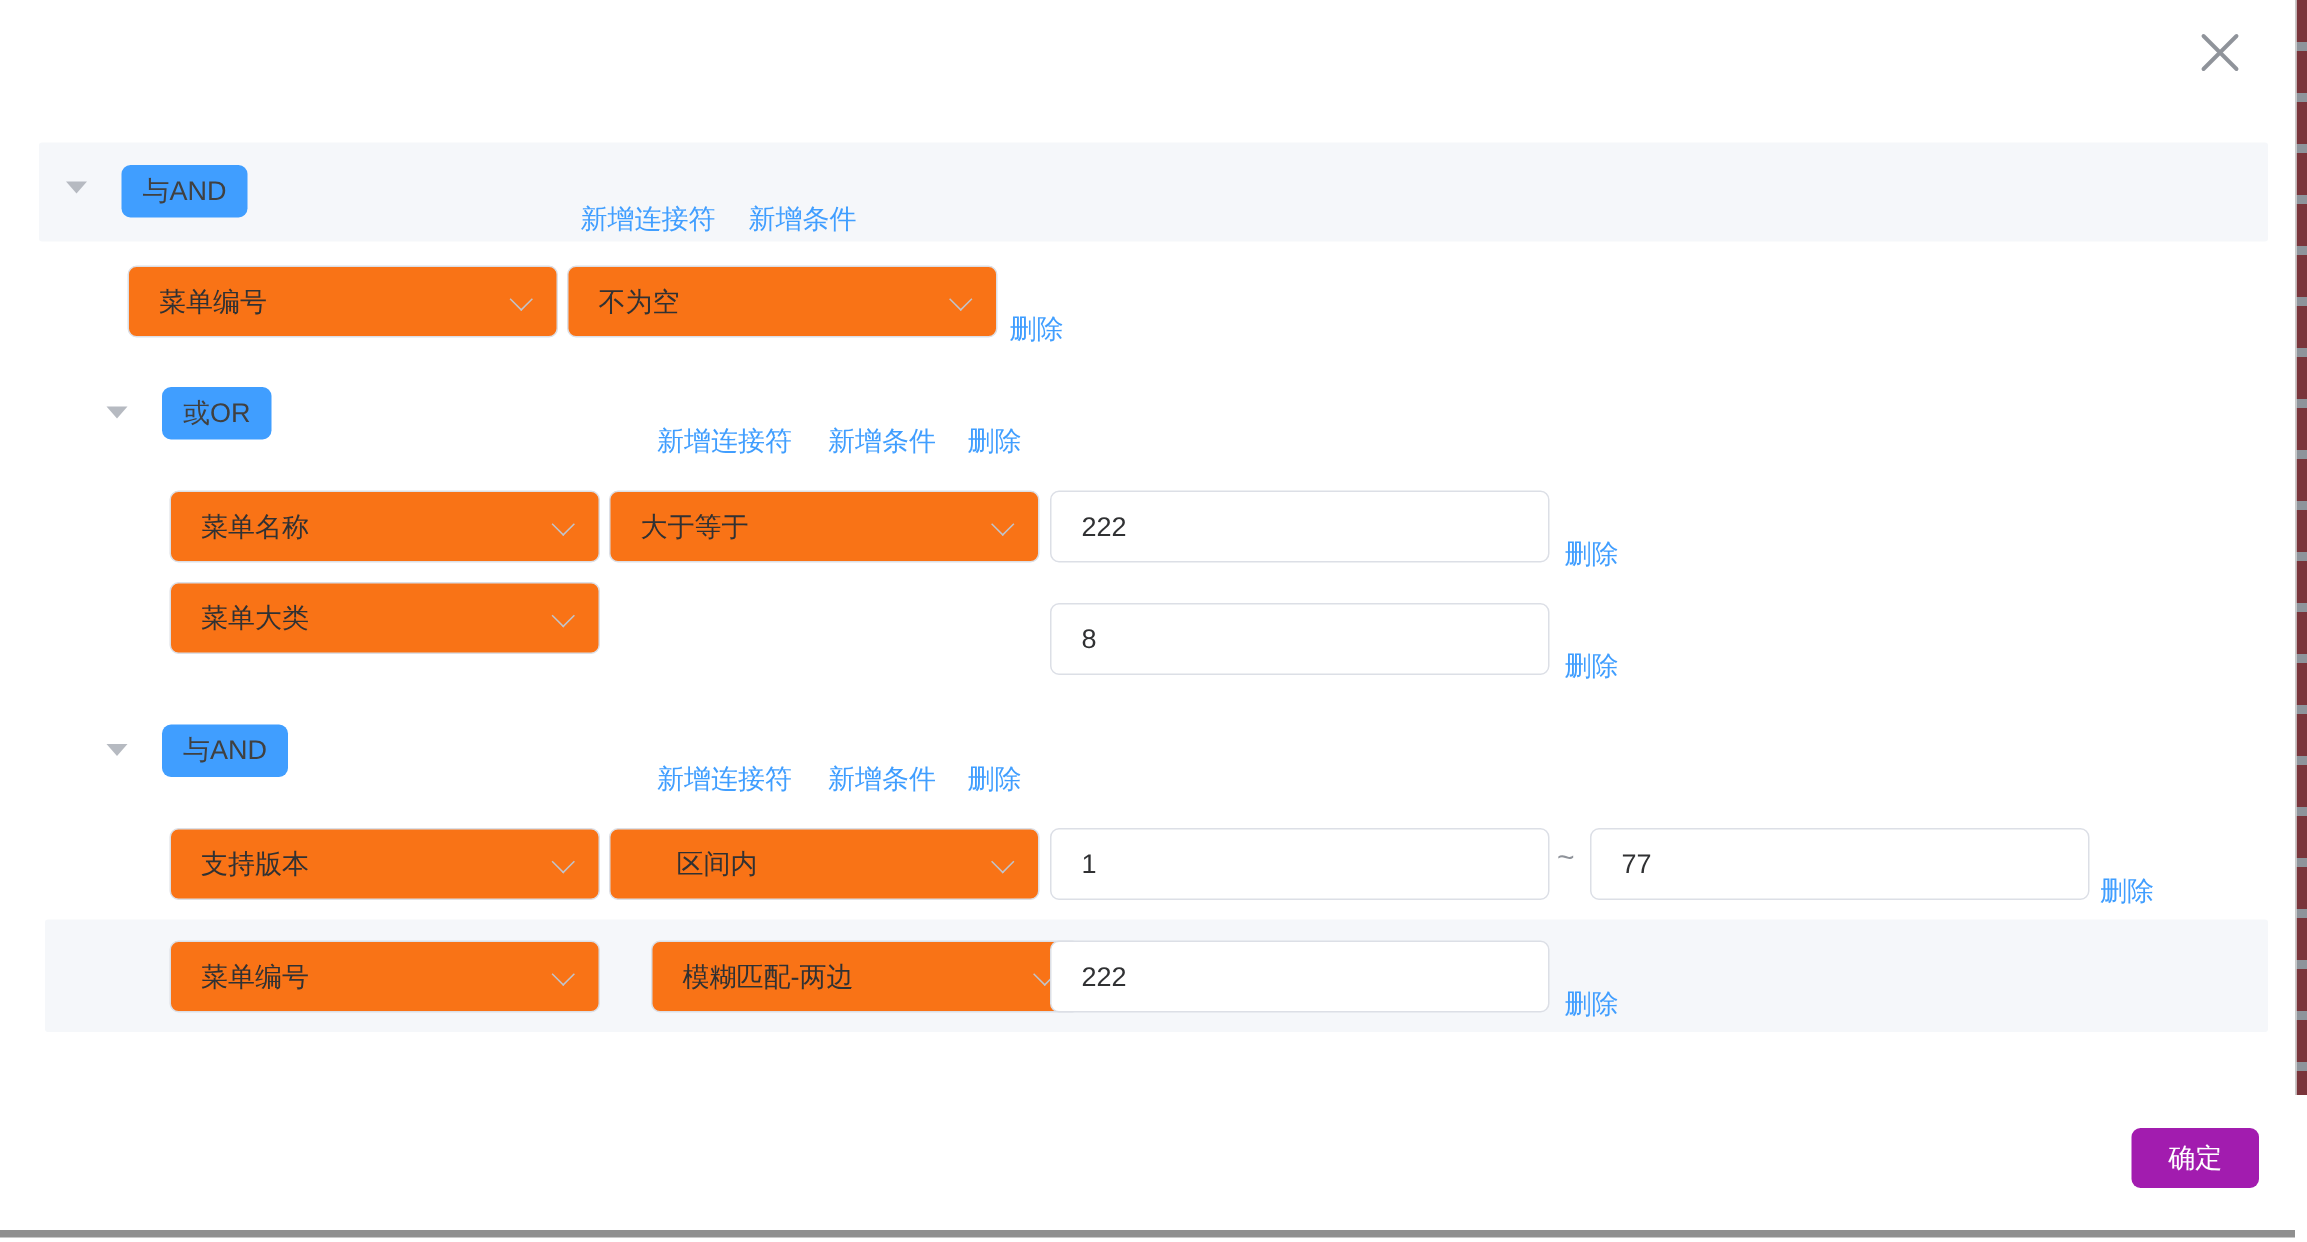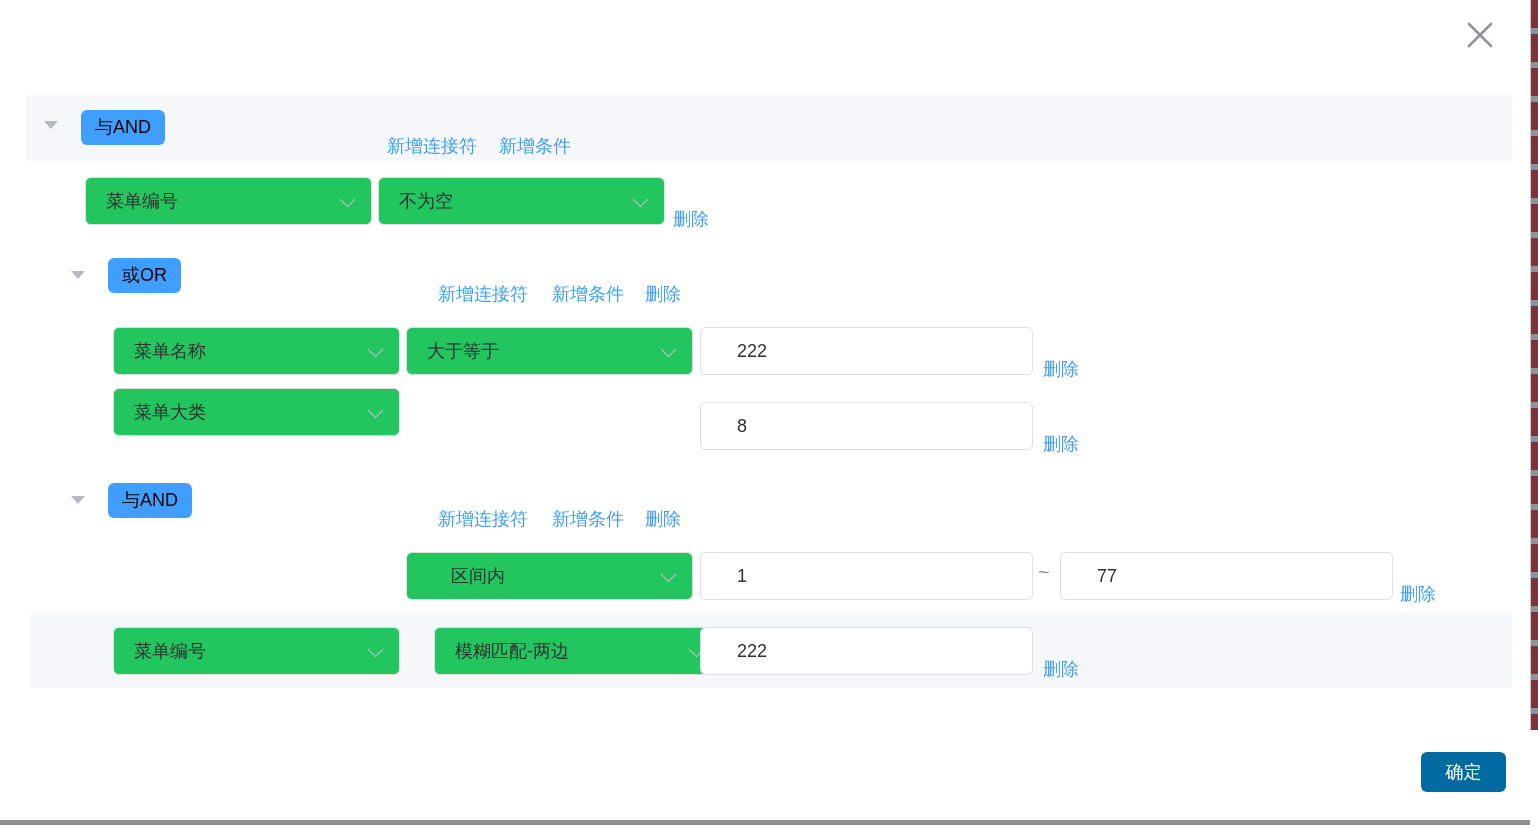--- a/index.html
+++ b/index.html
@@ -19,50 +19,50 @@
   
   .tri{position:absolute;width:0;height:0;cursor:pointer;
        border-left:7px solid transparent;border-right:7px solid transparent;
        border-top:8px solid #b6bac1;}
   .tri-1{left:44px;top:121px;}
   .tri-2{left:71px;top:271px;}
   .tri-3{left:71px;top:496px;}
 
   
   .badge{position:absolute;height:35px;line-height:35px;padding:0 14px;
-         background:#409eff;color:#000000;font-size:18px;border-radius:6px;
+         background:#409eff;color:#404040;font-size:18px;border-radius:6px;
          cursor:pointer;white-space:nowrap;}
   .badge-1{left:81px;top:110px;}
   .badge-2{left:108px;top:258px;}
   .badge-3{left:108px;top:483px;}
 
   
   .link{position:absolute;color:#409eff;font-size:18px;line-height:22px;
         cursor:pointer;white-space:nowrap;margin-top:18px;}
 
   
   .sel{position:absolute;height:48px;width:287px;box-sizing:border-box;
-       border:1px solid #dcdfe6;border-radius:6px;background:#22c55e;
+       border:1px solid #dcdfe6;border-radius:6px;background:#f97316;
        font-size:18px;line-height:46px;padding:0 44px 0 20px;color:#303133;
        cursor:pointer;white-space:nowrap;overflow:hidden;}
   .chev{position:absolute;right:18px;top:16px;width:10px;height:10px;
         border-right:1.7px solid #c0c4cc;border-bottom:1.7px solid #c0c4cc;
         transform:rotate(45deg);}
 
   
   .inp{position:absolute;height:48px;width:333px;box-sizing:border-box;
        border:1px solid #dcdfe6;border-radius:6px;background:#fff;
-       font-size:18px;padding:0 36px;color:#303133;outline:none;
+       font-size:18px;padding:0 20px;color:#303133;outline:none;
        font-family:"Liberation Sans","DejaVu Sans",sans-serif;}
 
   .tilde{position:absolute;left:1038px;top:561px;font-size:20px;color:#8f939a;}
 
   
   .confirm{position:absolute;left:1421px;top:752px;width:85px;height:40px;
-           background:#0369a1;color:#fff;font-size:18px;border:none;
+           background:#a21caf;color:#fff;font-size:18px;border:none;
            border-radius:6px;cursor:pointer;}
 
   
   .close{position:absolute;left:1456px;top:12px;width:48px;height:48px;
          background:transparent;border:none;cursor:pointer;padding:0;}
 
   
   .edge-right{position:absolute;right:0;top:0;width:7px;height:730px;
       border-left:1px solid #c9c9c9;
       background:repeating-linear-gradient(180deg,
@@ -120,20 +120,24 @@
   </div>
   <input class="inp" style="left: 700px; top: 402px;" value="8">
   <span class="link" style="left:1043px;top:415px;">删除</span>
 
   <div class="tri tri-3"></div>
   <div class="badge badge-3">与AND</div>
   <span class="link" style="left:438px;top:490px;">新增连接符</span>
   <span class="link" style="left:552px;top:490px;">新增条件</span>
   <span class="link" style="left:645px;top:490px;">删除</span>
 
+  <div class="sel" style="left:113px;top:552px;">
+    <span>支持版本</span>
+    <i class="chev"></i>
+  </div>
   <div class="sel" style="left:406px;top:552px;padding-left:44px;">
     <span>区间内</span>
     <i class="chev"></i>
   </div>
   <input class="inp" style="left: 700px; top: 552px;" value="1">
   <span class="tilde">~</span>
   <input class="inp" style="left: 1060px; top: 552px;" value="77">
   <span class="link" style="left:1400px;top:565px;">删除</span>
 
   <div class="band band-row8"></div>

